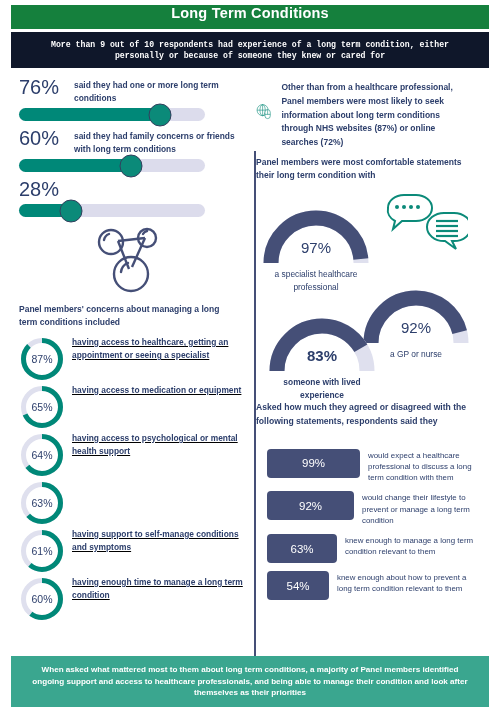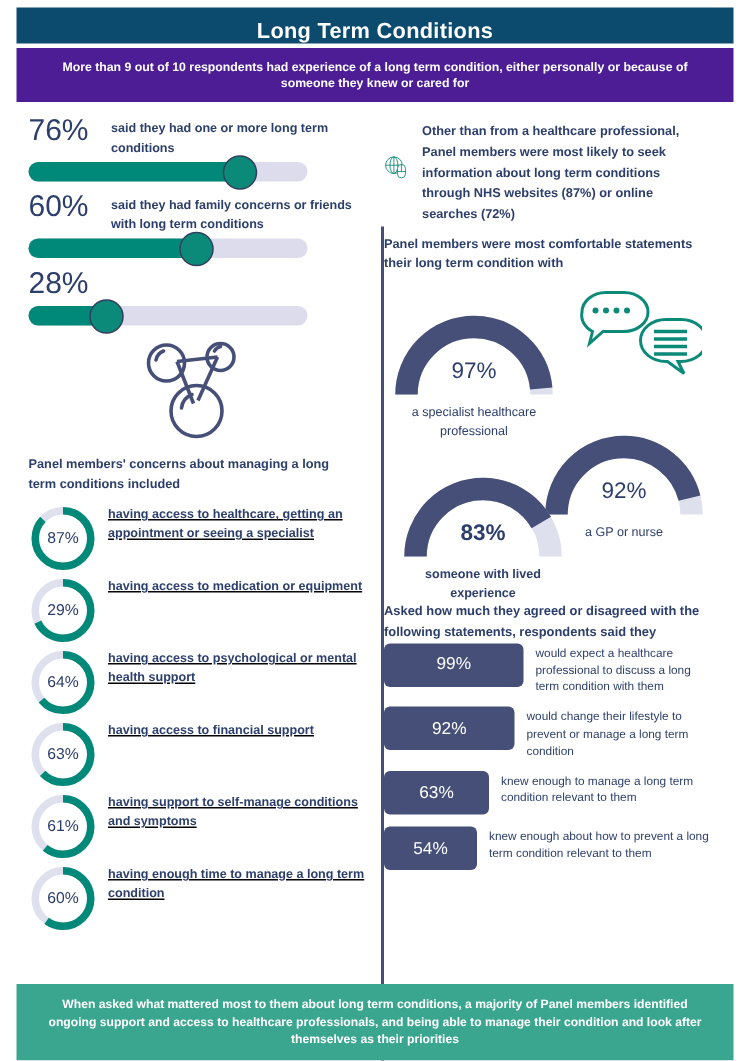--- a/index.html
+++ b/index.html
@@ -9,32 +9,33 @@
     font-family: "Liberation Sans", sans-serif;
     overflow: hidden;
     position: relative;
   }
   .page { width: 500px; height: 707px; position: relative; padding: 0 11px; }
 
   
   .title-bar {
     margin-top: 5px;
     height: 24px;
-    background: #0c4a6e;
-    display: flex; align-items: flex-end; justify-content: center;
+    background: #15803d;
+    display: flex; align-items: flex-start; justify-content: center;
   }
   .title-bar h1 {
     color: #ffffff; font-size: 14.5px; font-weight: bold; letter-spacing: .2px;
   }
   .subtitle-bar {
     margin-top: 3px;
     min-height: 36px;
-    background: #4c1d95;
+    background: #0f172a;
     display: flex; align-items: center; justify-content: flex-end;
     padding: 4px 22px;
+    font-family: Liberation Mono, monospace;
   }
   .subtitle-bar p {
     color: #ffffff; font-size: 8.2px; font-weight: bold; text-align: center; line-height: 1.35;
   }
 
   
   .columns { position: relative; display: flex; margin-top: 9px; }
   .col-left  { width: 232px; position: relative; }
   .col-right { width: 234px; position: relative; padding-left: 11px; }
   .divider {
@@ -98,22 +99,22 @@
     position: absolute; left: 0; right: 0; top: 34px;
     color: #2c3e6b; font-size: 15px;
   }
   .gauge-cap { color: #2c3e6b; font-size: 8.4px; line-height: 1.45; margin-top: 1px; }
   .g1 { left: 4px;  top: 16px; }
   .g2 { left: 104px; top: 96px; }
   .g3 { left: 10px; top: 124px; font-weight: bold; }
   .bubbles { position: absolute; left: 130px; top: 4px; }
 
   
-  .bars-head { color: #2c3e6b; font-size: 8.6px; font-weight: bold; line-height: 1.6; padding: 0 4px 0 2px; margin-bottom: 0; }
-  .bar-row { display: flex; align-items: flex-start; gap: 8px; margin-bottom: 8px; padding-left: 2px; }
+  .bars-head { color: #2c3e6b; font-size: 8.6px; font-weight: bold; line-height: 1.6; padding: 0 4px 0 2px; margin-bottom: 20px; }
+  .bar-row { display: flex; align-items: flex-start; gap: 8px; margin-bottom: 8px; padding-left: 13px; }
   .bar {
     height: 29px; background: #454f77; border-radius: 4px;
     display: flex; align-items: center; justify-content: center;
     flex: 0 0 auto;
   }
   .bar span { color: #ffffff; font-size: 11.5px; }
   .bar-text { color: #2c3e6b; font-size: 7.9px; line-height: 1.42; padding-top: 1px; }
 
   
   .footer-bar {
@@ -202,21 +203,21 @@
         </div>
         <div class="donut-text">having access to healthcare, getting an appointment or seeing a specialist</div>
       </div>
 
       <div class="donut-row">
         <div class="donut-wrap">
           <svg width="46" height="46" viewBox="0 0 46 46">
             <circle cx="23" cy="23" r="18.5" fill="none" stroke="#dfe0ee" stroke-width="5"></circle>
             <circle cx="23" cy="23" r="18.5" fill="none" stroke="#008878" stroke-width="5" stroke-dasharray="79.0 116.2" stroke-linecap="butt" transform="rotate(-90 23 23)"></circle>
           </svg>
-          <div class="donut-label">29%</div>
+          <div class="donut-label">65%</div>
         </div>
         <div class="donut-text">having access to medication or equipment</div>
       </div>
 
       <div class="donut-row">
         <div class="donut-wrap">
           <svg width="46" height="46" viewBox="0 0 46 46">
             <circle cx="23" cy="23" r="18.5" fill="none" stroke="#dfe0ee" stroke-width="5"></circle>
             <circle cx="23" cy="23" r="18.5" fill="none" stroke="#008878" stroke-width="5" stroke-dasharray="74.4 116.2" stroke-linecap="butt" transform="rotate(-90 23 23)"></circle>
           </svg>
@@ -226,21 +227,20 @@
       </div>
 
       <div class="donut-row">
         <div class="donut-wrap">
           <svg width="46" height="46" viewBox="0 0 46 46">
             <circle cx="23" cy="23" r="18.5" fill="none" stroke="#dfe0ee" stroke-width="5"></circle>
             <circle cx="23" cy="23" r="18.5" fill="none" stroke="#008878" stroke-width="5" stroke-dasharray="73.2 116.2" stroke-linecap="butt" transform="rotate(-90 23 23)"></circle>
           </svg>
           <div class="donut-label">63%</div>
         </div>
-        <div class="donut-text">having access to financial support</div>
       </div>
 
       <div class="donut-row">
         <div class="donut-wrap">
           <svg width="46" height="46" viewBox="0 0 46 46">
             <circle cx="23" cy="23" r="18.5" fill="none" stroke="#dfe0ee" stroke-width="5"></circle>
             <circle cx="23" cy="23" r="18.5" fill="none" stroke="#008878" stroke-width="5" stroke-dasharray="70.9 116.2" stroke-linecap="butt" transform="rotate(-90 23 23)"></circle>
           </svg>
           <div class="donut-label">61%</div>
         </div>

